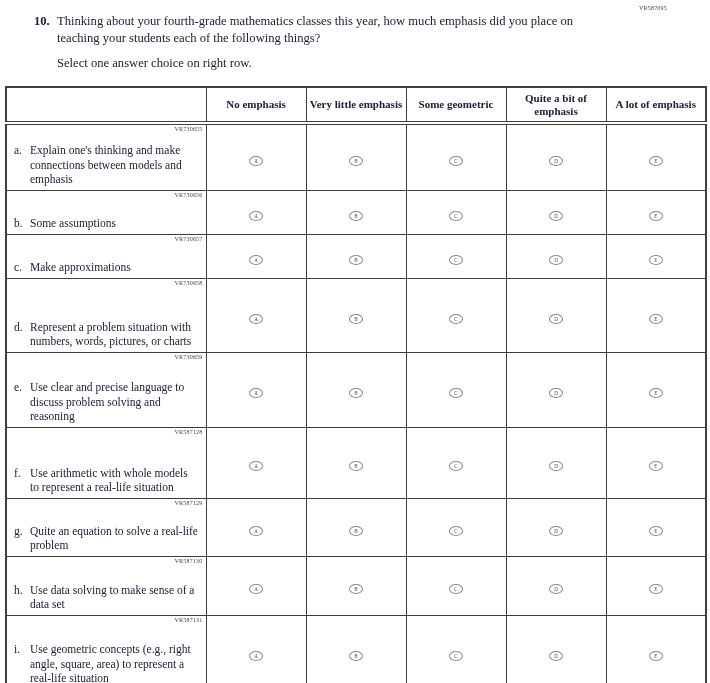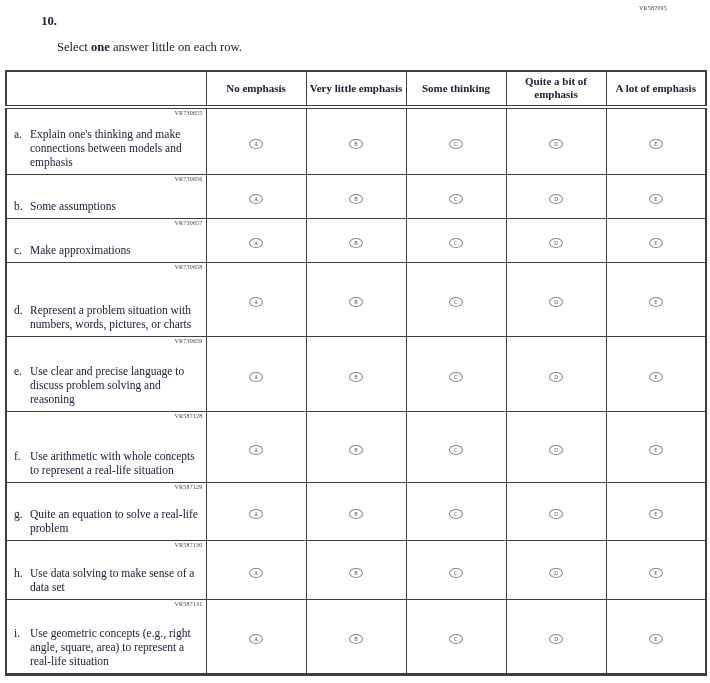--- a/index.html
+++ b/index.html
@@ -12,29 +12,29 @@
     color: var(--ink, #20203a);
   }
   .q-code-top {
     position: absolute; top: 5px; left: 639px;
     font-size: 6px; letter-spacing: .2px;
     color: var(--code, #3d3d5c);
   }
   .question {
     display: flex;
     margin: 13px 0 4px 34px;
-    font-size: 12.6px; line-height: 1.32; text-align: right;
+    font-size: 12.6px; line-height: 1.32;
   }
   .q-num { font-weight: bold; width: 23px; flex: none; }
   .q-text { width: 528px; }
   .instruction {
     margin: 10px 0 0 57px;
     font-size: 12.6px;
   }
-  .instruction b { font-weight: bold; }
+  .instruction b { font-weight: normal; }
   table.survey {
     margin: 15px 0 0 5px;
     width: 700px;
     border-collapse: collapse;
     table-layout: fixed;
     border: 2px solid var(--line, #3e3e3e);
     border-bottom-width: 3px;
   }
   th, td { border: 1px solid var(--line, #3e3e3e); }
   thead th {
@@ -87,39 +87,40 @@
   tbody tr:nth-child(10) td { height: 43px; }
   tbody tr:nth-child(11) td { height: 71px; }
 </style>
 </head>
 <body style="--ink: #20203a; --code: #3d3d5c; --line: #3e3e3e; --bubble: #8a8a8a;">
 
 <div class="q-code-top">VR587095</div>
 
 <div class="question">
   <span class="q-num">10.</span>
+  <span class="q-text">Thinking about your fourth-grade mathematics classes this year, how much emphasis did you place on teaching your students each of the following things?</span>
 </div>
 
-<div class="instruction"><span>Select </span><b>one</b><span> answer little on each row.</span></div>
+<div class="instruction"><span>Select </span><b>one</b><span> answer choice on right row.</span></div>
 
 <table class="survey">
   <colgroup>
     <col style="width:200px">
     <col style="width:100px">
       <col style="width:100px">
       <col style="width:100px">
       <col style="width:100px">
       <col style="width:100px">
   </colgroup>
   <thead>
     <tr>
       <th></th>
       <th>No emphasis</th>
       <th>Very little emphasis</th>
-      <th>Some thinking</th>
+      <th>Some geometric</th>
       <th>Quite a bit of emphasis</th>
       <th>A lot of emphasis</th>
     </tr>
   </thead>
   <tbody>
       <tr>
         <td class="stem">
           <div class="vcode">VR730655</div>
           <div class="stem-text">
             <span class="row-letter">a.</span>
@@ -236,21 +237,21 @@
           </span></td>
         <td class="bubble-cell"><span class="bubble">
             <span class="bubble-letter">E</span>
           </span></td>
       </tr>
       <tr>
         <td class="stem">
           <div class="vcode">VR587128</div>
           <div class="stem-text">
             <span class="row-letter">f.</span>
-            <span class="row-text">Use arithmetic with whole concepts to represent a real-life situation</span>
+            <span class="row-text">Use arithmetic with whole models to represent a real-life situation</span>
           </div>
         </td>
         <td class="bubble-cell"><span class="bubble">
             <span class="bubble-letter">A</span>
           </span></td>
         <td class="bubble-cell"><span class="bubble">
             <span class="bubble-letter">B</span>
           </span></td>
         <td class="bubble-cell"><span class="bubble">
             <span class="bubble-letter">C</span>

